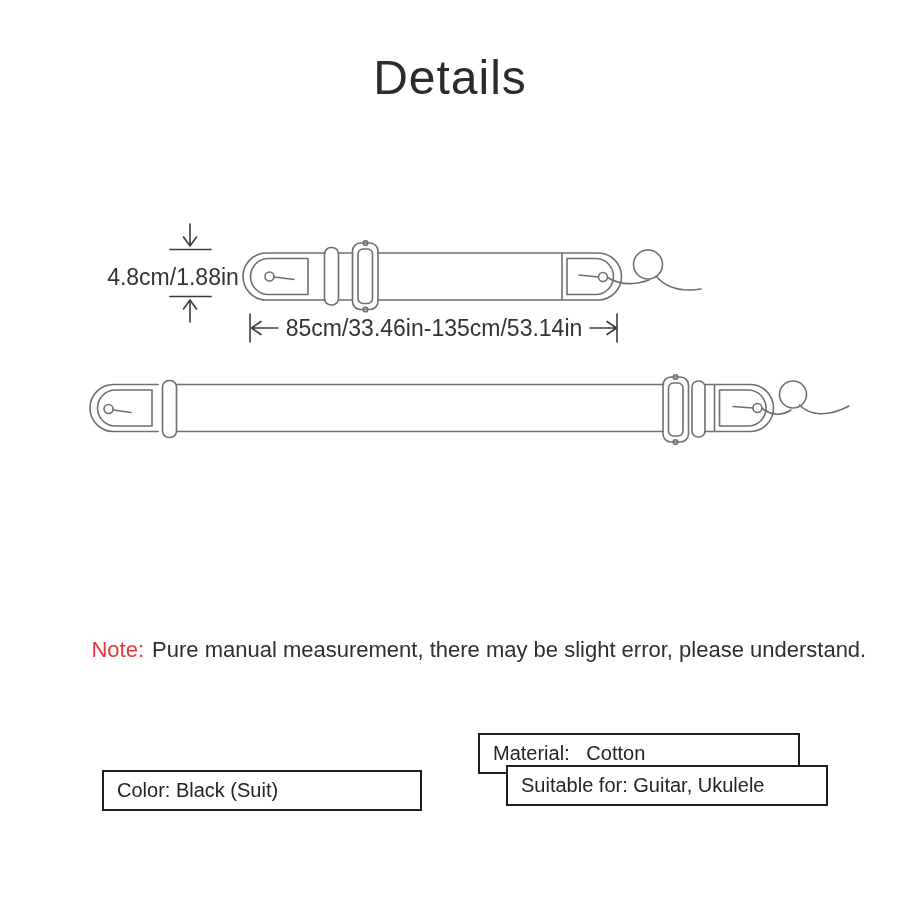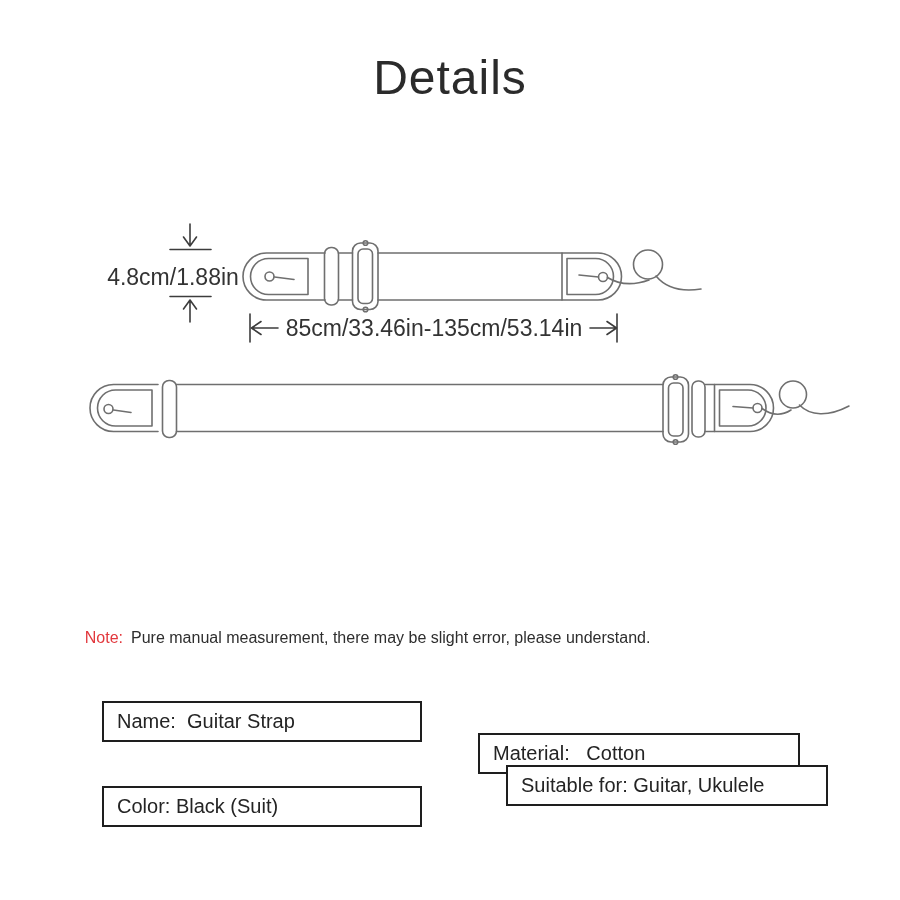--- a/index.html
+++ b/index.html
@@ -18,32 +18,32 @@
           stroke-linecap:round; stroke-linejoin:round; }
   .dim  { fill:none; stroke:var(--dim,#3c3c3c); stroke-width:1.6;
           stroke-linecap:round; stroke-linejoin:round; }
   .dimtext { fill:#333; font-size:23px; font-family:"Liberation Sans", sans-serif; }
   .desc {
     position:absolute; left:126px; top:469px;
     font-size:24px; line-height:36px; color:#191919;
   }
   .note {
     position:absolute; left:67px; top:611px;
-    font-size:16px; color:#2e2e2e; white-space:pre;
+    font-size:22px; color:#2e2e2e; white-space:pre;
   }
   .note-label { color:var(--note-red,#e2383d); margin-right:8px; }
   .spec-box {
     position:absolute; box-sizing:border-box;
     border:2px solid #1e1e1e; background:#fff;
     display:flex; align-items:center; padding-left:13px;
     font-size:20px; color:#242424; white-space:pre;
   }
   .box-name        { left:102px; top:701px; width:320px; height:41px; }
   .box-material    { left:478px; top:701px; width:322px; height:41px;margin-top:32px; }
-  .box-color       { left:102px; top:786px; width:320px; height:41px; }
+  .box-color       { left:102px; top:770px; width:320px; height:41px; }
   .box-suitable    { left:506px; top:765px; width:322px; height:41px; }
   .box-productlist { left:100px; top:831px; width:702px; height:42px; }
 </style>
 </head>
 <body>
 
 <div class="page">
 
   <h1 class="title">Details</h1>
 
@@ -104,18 +104,17 @@
       <path class="ln" d="M 762 408.5 C 771 415 780 417 791 410 M 799.5 405 C 810 416 828 417 849 406"></path>
       <circle class="ln" cx="793" cy="394.5" r="13.5"></circle>
     </g>
   </svg>
 
 
   <div class="note">
     <span class="note-label">Note:</span><span>Pure manual measurement, there may be slight error, please understand.</span>
   </div>
 
-  <div class="spec-box box-name">Name:  Guitar Strap</div>
   <div class="spec-box box-material">Material:   Cotton</div>
   <div class="spec-box box-color">Color: Black (Suit)</div>
   <div class="spec-box box-suitable">Suitable for: Guitar, Ukulele</div>
 
 </div>
 
 </body></html>

